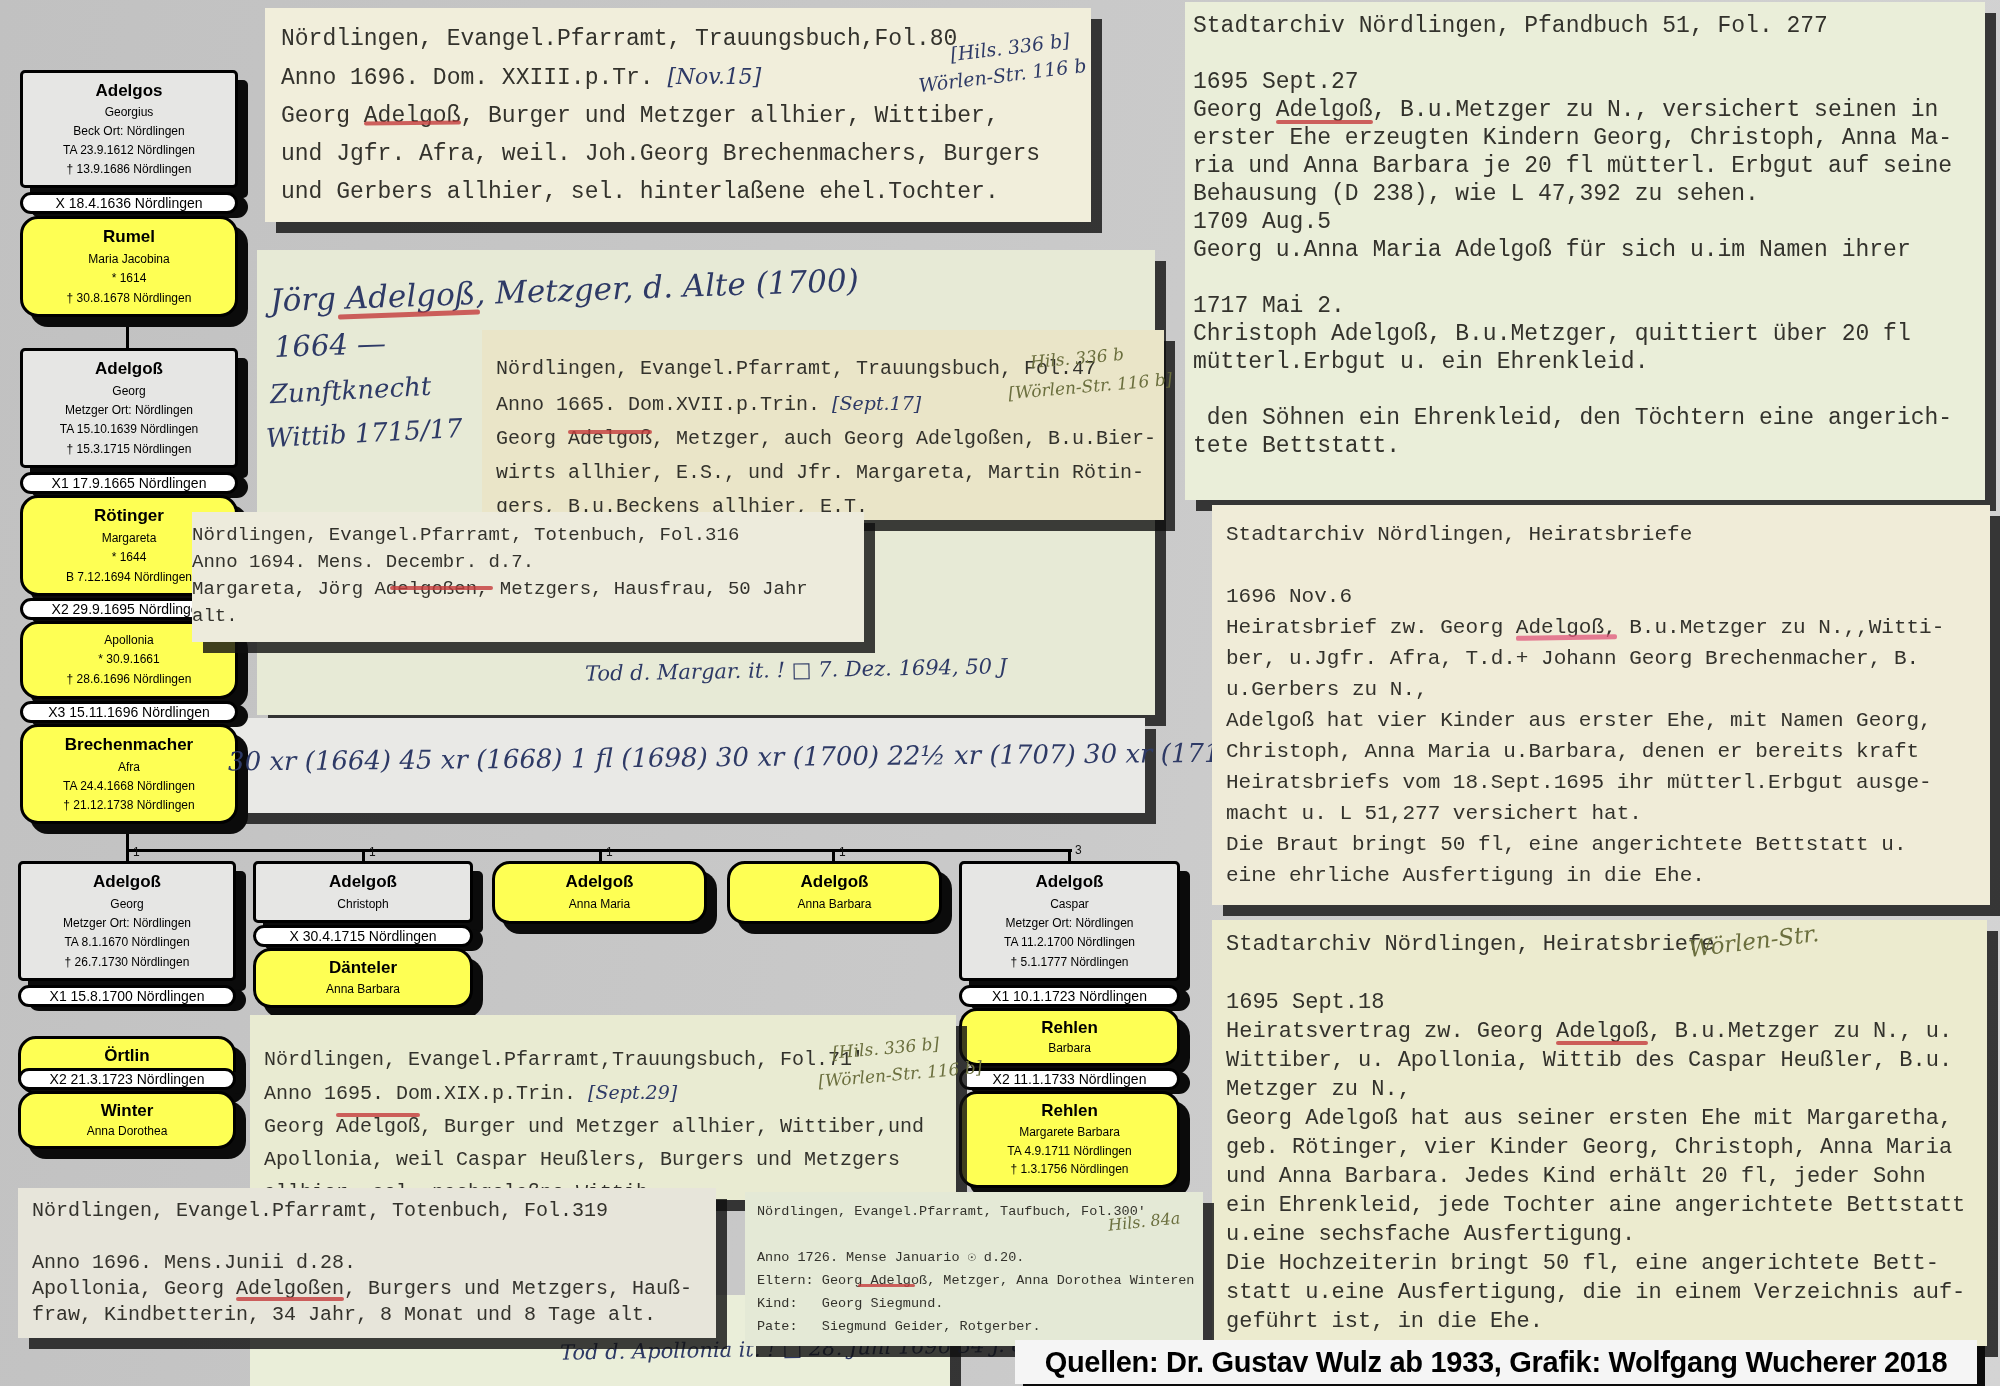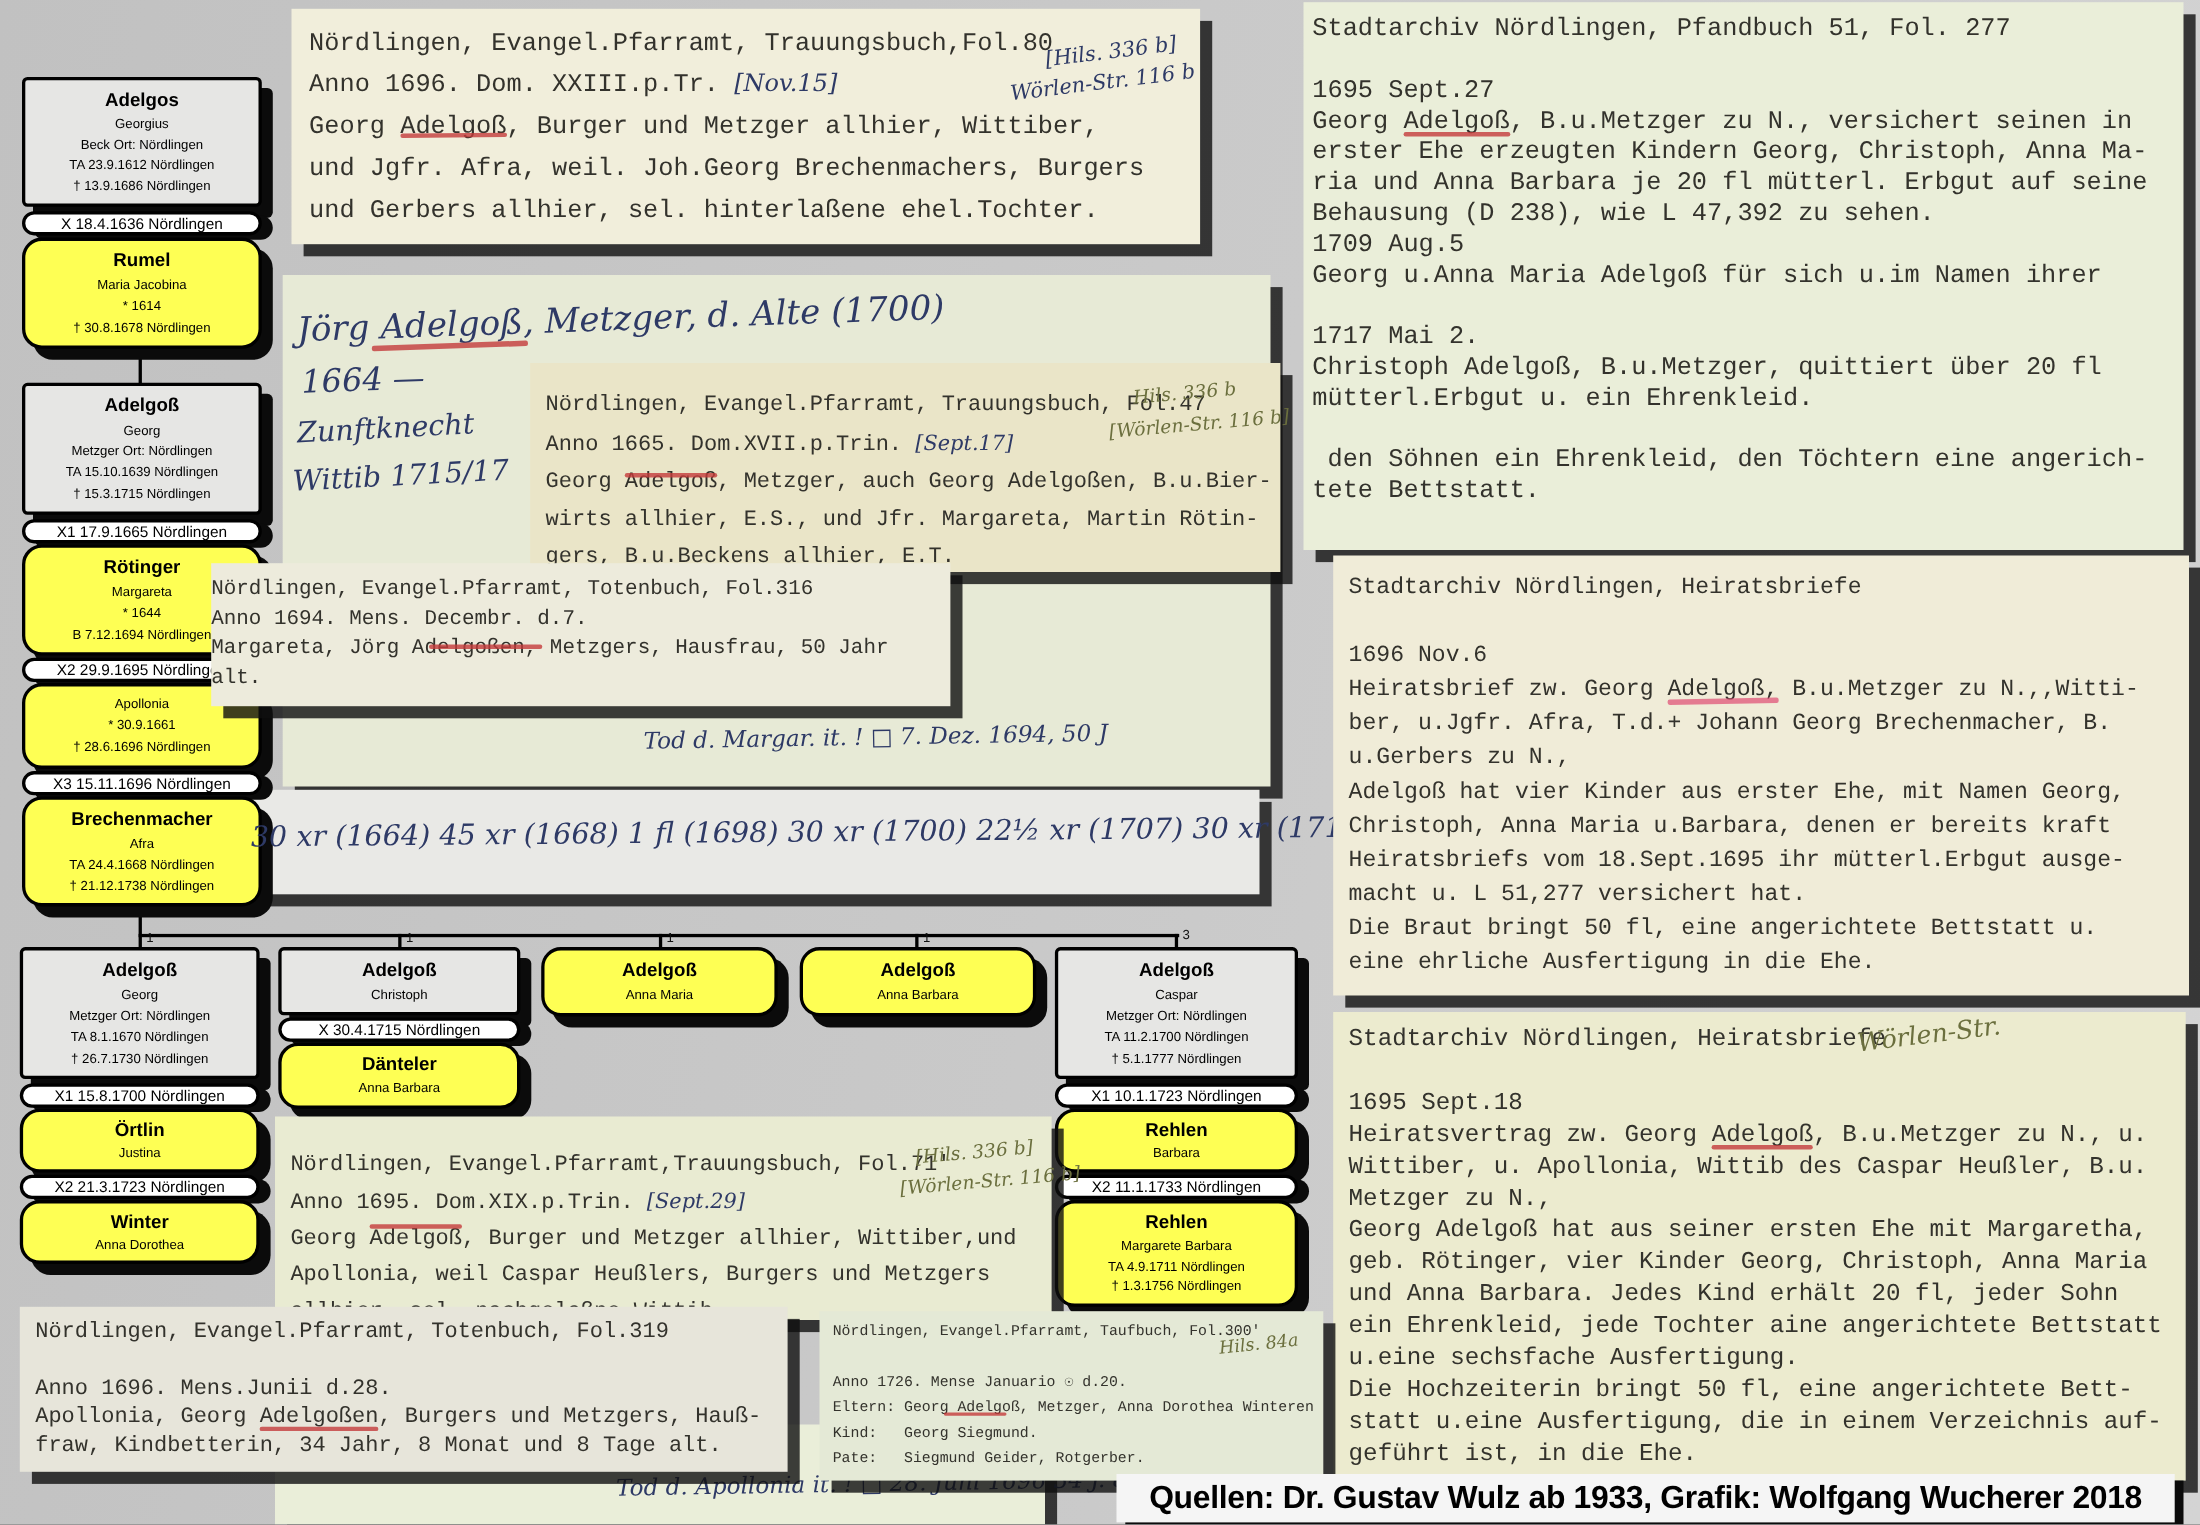--- a/index.html
+++ b/index.html
@@ -106,21 +106,21 @@
   </div>
 
   <div class="pbox gray" style="left:18px;top:861px;width:218px;height:120px;z-index:2">
     <div class="sn">Adelgoß</div>
     <div class="pl">Georg</div>
     <div class="pl">Metzger Ort: Nördlingen</div>
     <div class="pl">TA 8.1.1670 Nördlingen</div>
     <div class="pl">† 26.7.1730 Nördlingen</div>
   </div>
   <div class="pill" style="left:18px;top:985px;width:218px;height:22px;z-index:2">X1 15.8.1700 Nördlingen</div>
-  <div class="pbox yellow" style="left:18px;top:1008px;width:218px;height:58px;z-index:2">
+  <div class="pbox yellow" style="left:18px;top:1036px;width:218px;height:58px;z-index:2">
     <div class="sn">Örtlin</div>
     <div class="pl">Justina</div>
   </div>
   <div class="pill" style="left:18px;top:1068px;width:218px;height:22px;z-index:2">X2 21.3.1723 Nördlingen</div>
   <div class="pbox yellow" style="left:18px;top:1091px;width:218px;height:58px;z-index:2">
     <div class="sn">Winter</div>
     <div class="pl">Anna Dorothea</div>
   </div>
 
   <div class="pbox gray" style="left:253px;top:861px;width:220px;height:62px;z-index:2">

